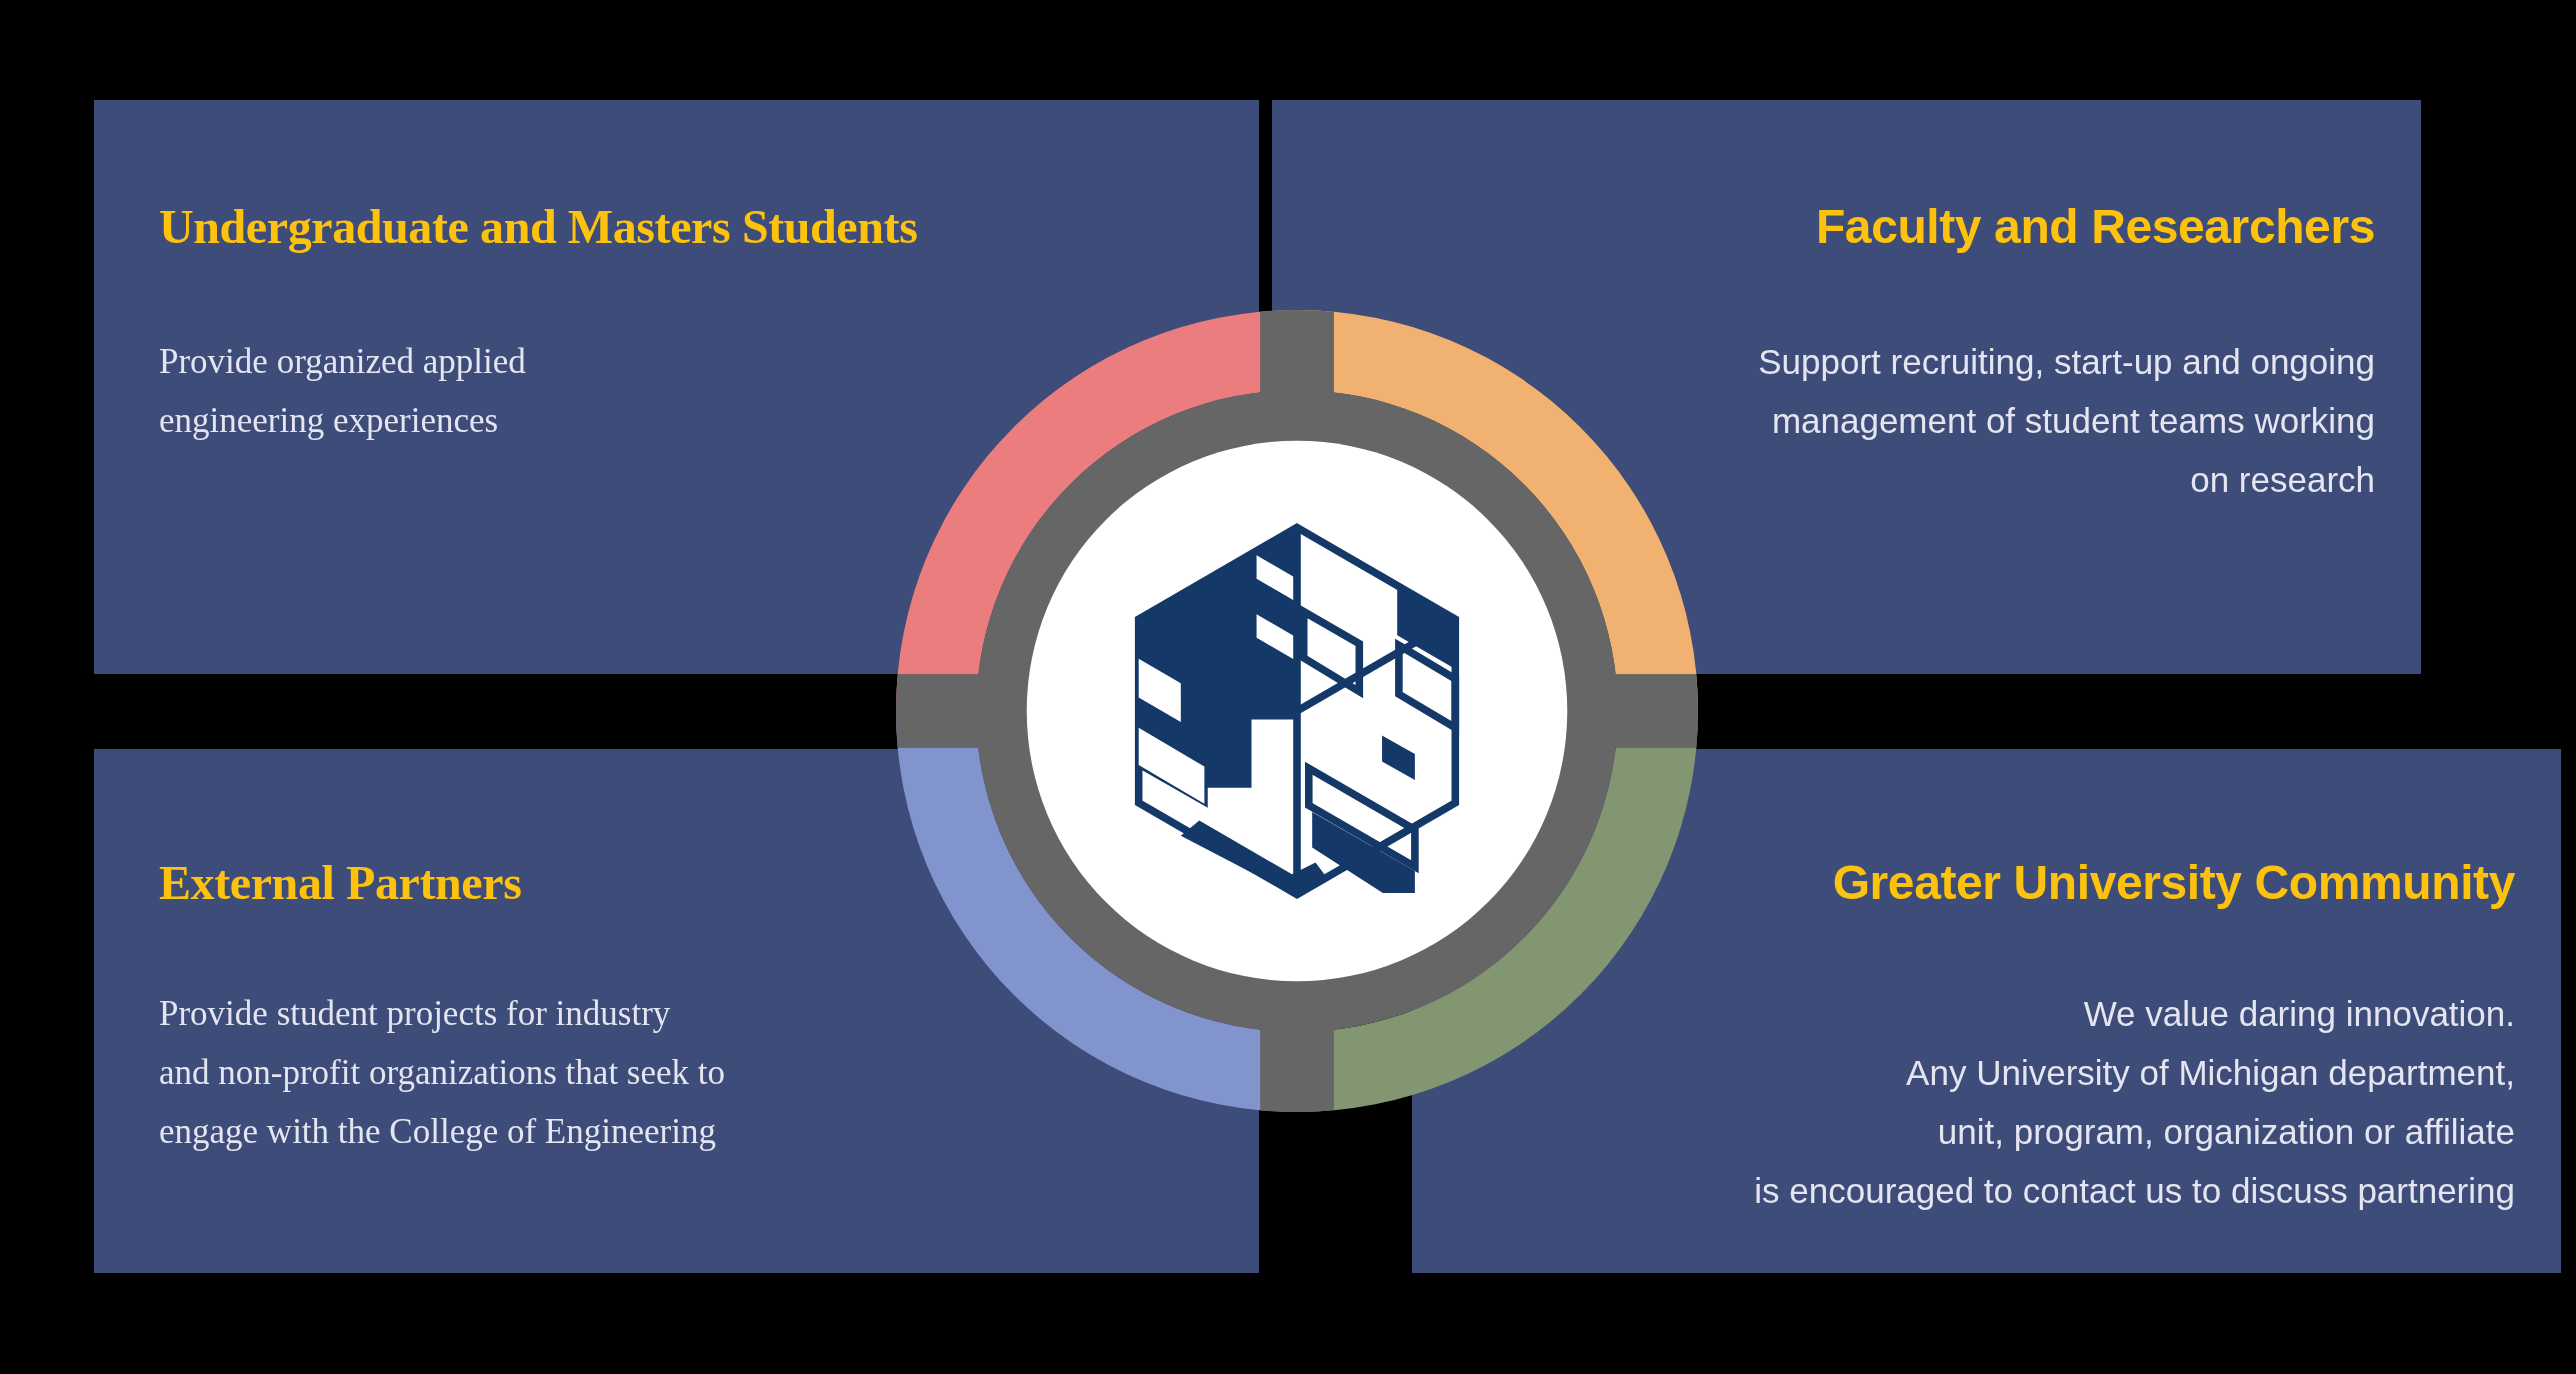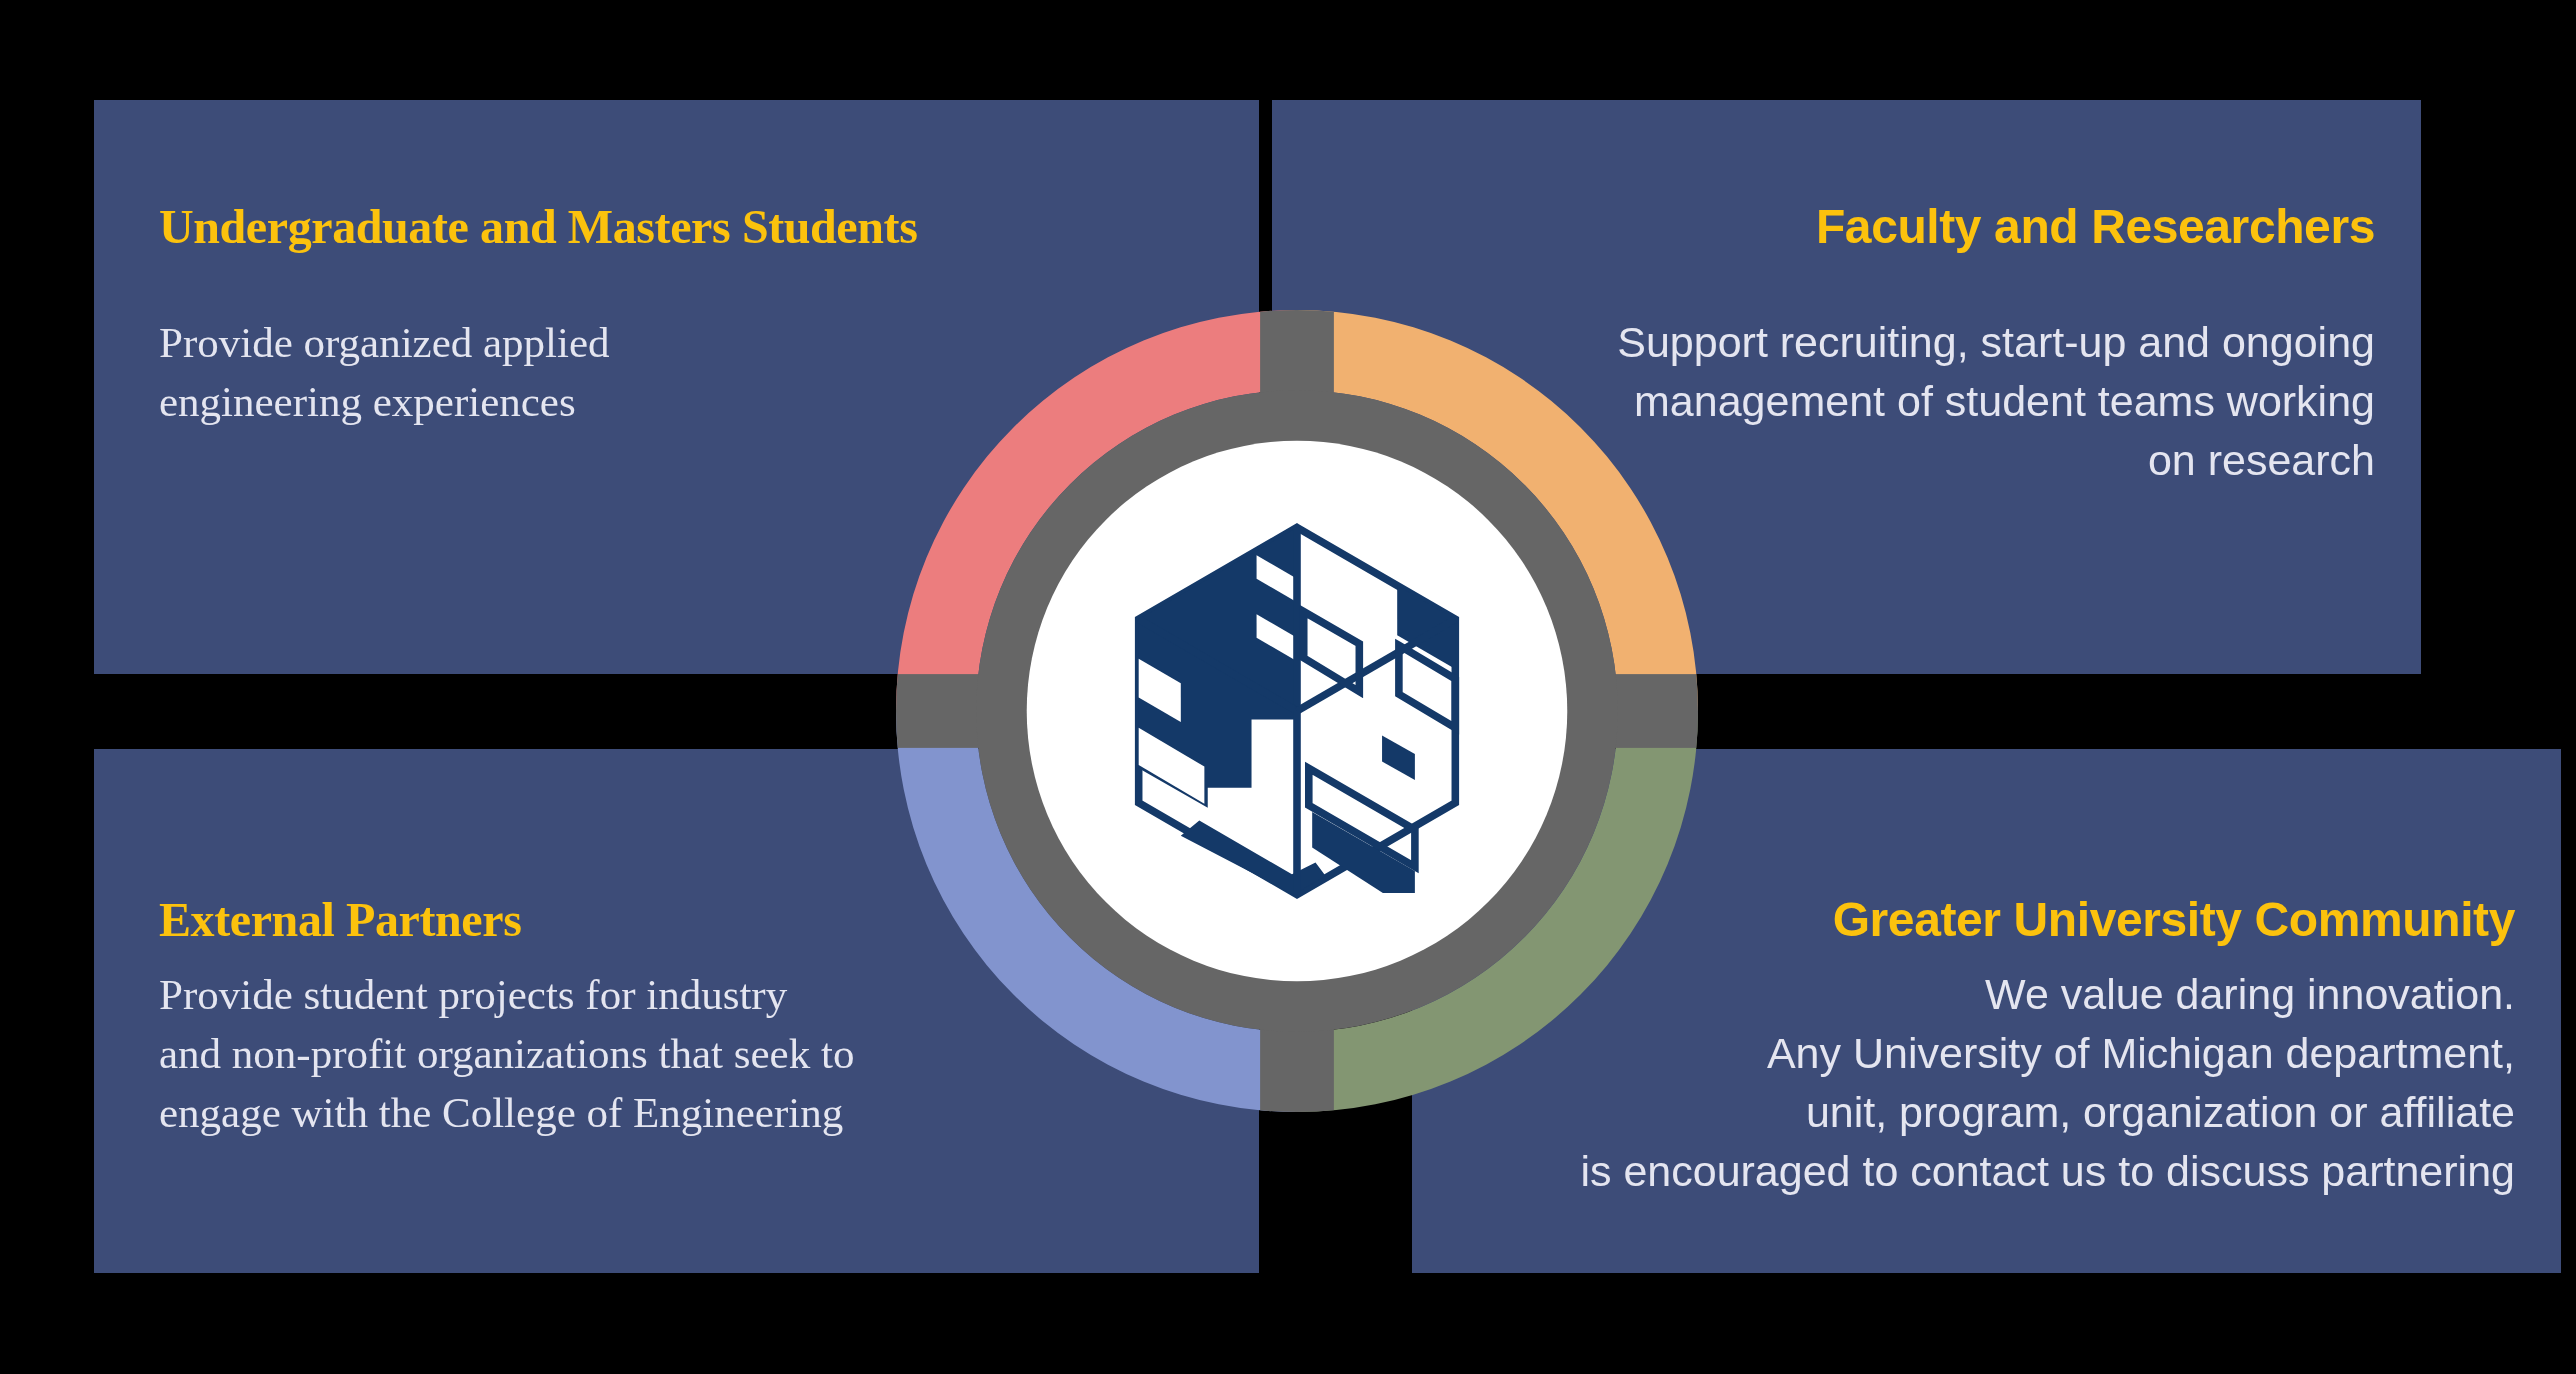--- a/index.html
+++ b/index.html
@@ -23,30 +23,31 @@
   .qtitle{
     position:absolute;
     font-size:48px;
     font-weight:700;
     color:#FCC20D;
     letter-spacing:-0.4px;
     white-space:nowrap;
   }
   .qbody{
     position:absolute;
-    font-size:43px;
+    font-size:35px;
     font-weight:400;
     color:#E4E5F0;
     line-height:59px;
     white-space:pre-line;
+    margin-top:19px;
   }
   .align-left .qtitle,.align-left .qbody{left:65px;text-align:left;font-family:Liberation Serif, serif;}
   .align-right .qtitle,.align-right .qbody{right:46px;text-align:right;}
   #panel-tl .qtitle,#panel-tr .qtitle{top:99px;}
-  #panel-bl .qtitle,#panel-br .qtitle{top:106px;margin-top:37px;}
+  #panel-bl .qtitle,#panel-br .qtitle{top:106px;}
   #panel-tl .qbody,#panel-tr .qbody{top:213px;}
   #panel-bl .qbody,#panel-br .qbody{top:216px;}
 
   #center-graphic{
     position:absolute;
     left:896px;
     top:310px;
     width:802px;
     height:802px;
   }

